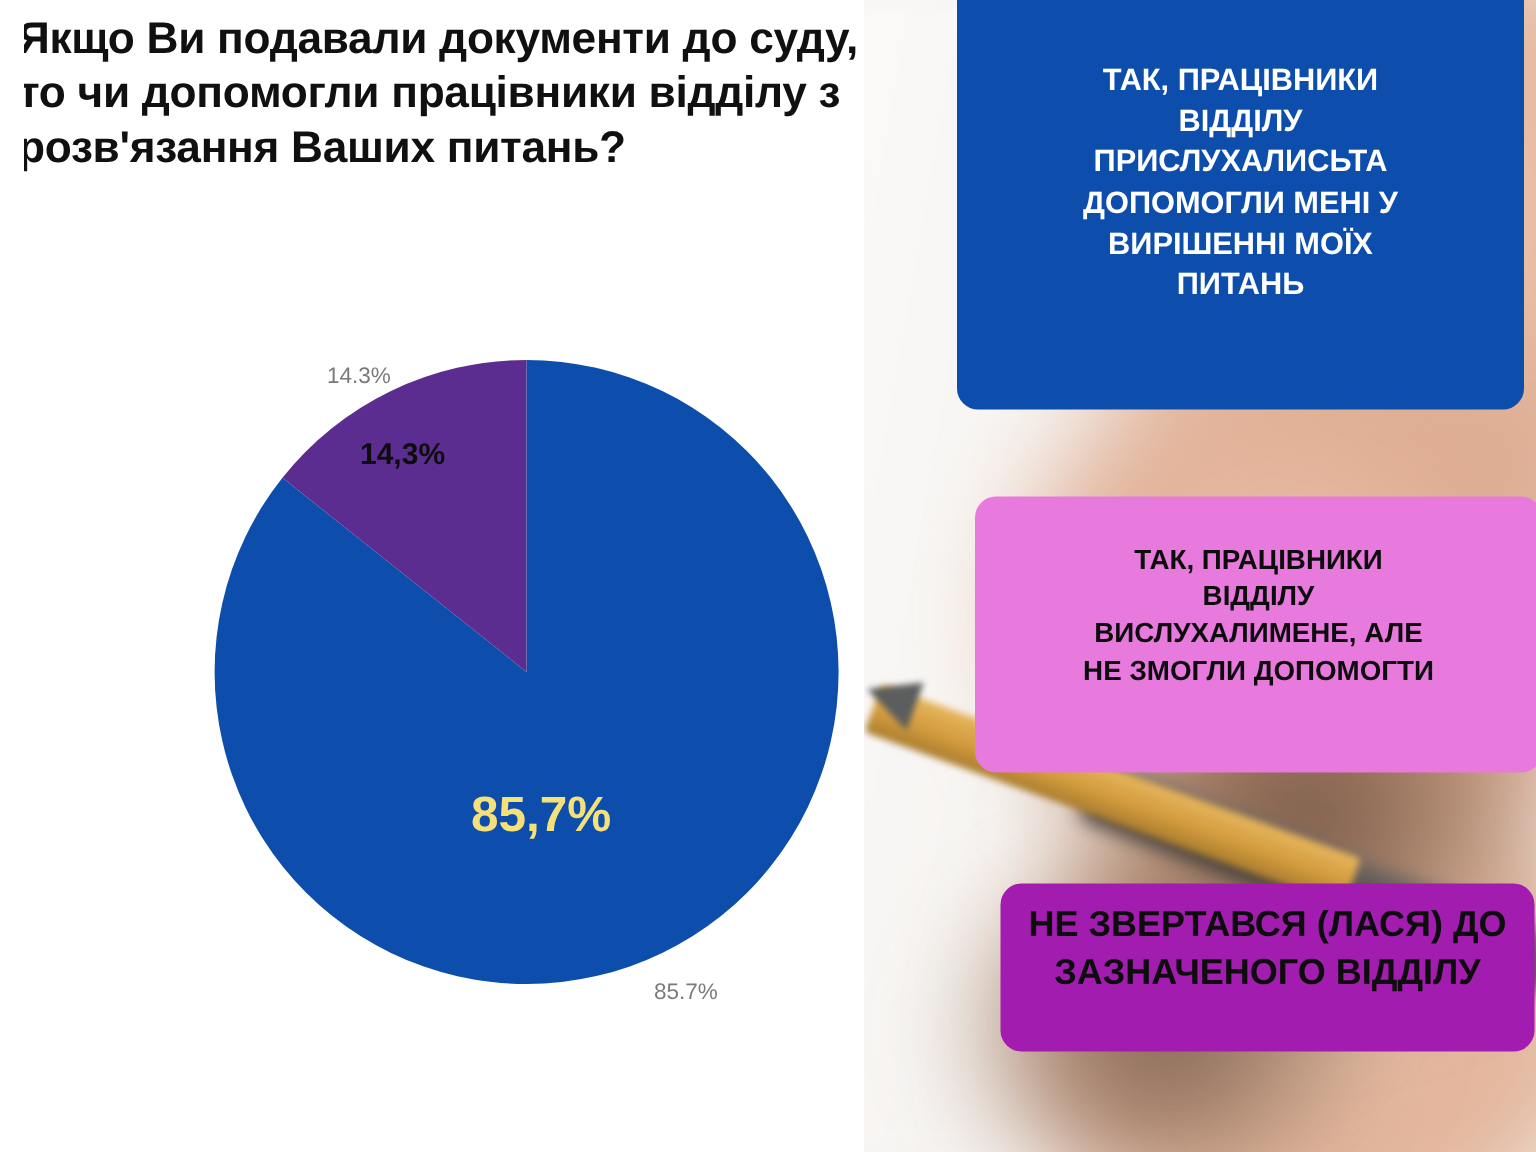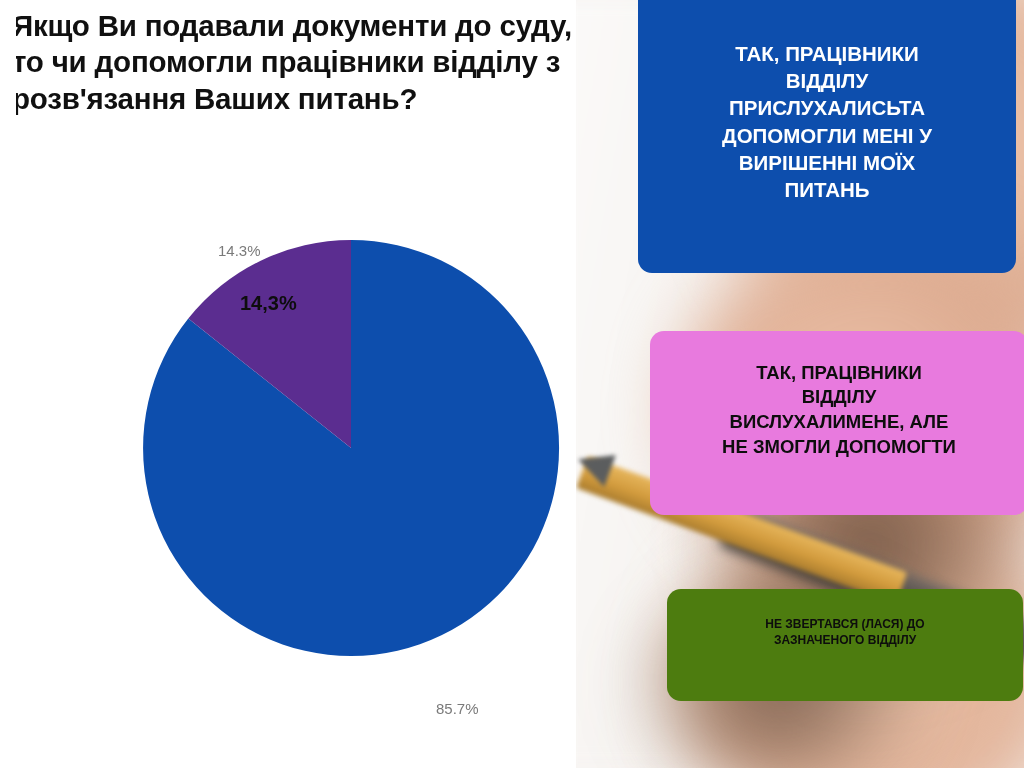--- a/index.html
+++ b/index.html
@@ -65,21 +65,21 @@
     color: #7a7a7a;
     white-space: nowrap;
     pointer-events: none;
   }
   #label-outer-1 {     
     left: 106px;
     top: 28px;
   }
   #label-outer-0 {     
     left: 324px;
-    top: 486px;
+    top: 439px;
   }
 
   
   #photo {
     position: absolute;
     left: 560px;
     top: 0;
     width: 464px;
     height: 768px;
     overflow: hidden;
@@ -179,42 +179,43 @@
     width: 378px; height: 184px;
     background: #E87ADE;
     color: #0d0d0d;
     font-size: 18.5px;
     line-height: 1.33;
     padding: 4px 12px 30px 12px;
   }
   #legend-2 {
     left: 651px; top: 589px;
     width: 356px; height: 112px;
-    background: #4d7c0f;
+    background: #a21caf;
     color: #0d0d0d;
-    font-size: 12px;
+    font-size: 24px;
     line-height: 1.33;
     padding: 2px 10px 26px 10px;
   }
 </style>
 </head>
 <body>
 
 <div id="slide">
 
   <div id="title">Якщо Ви подавали документи до суду, то чи допомогли працівники відділу з розв'язання Ваших питань?</div>
 
   <div id="chart-area">
     <svg id="pie-svg" width="500" height="500" viewBox="0 0 500 500">
 
       <path id="slice-0" fill="#0D4EAD" d="M 239 234 L 239.0 26.0 A 208 208 0 1 1 76.3 104.5 Z"></path>
 
       <path id="slice-1" fill="#5B2D90" d="M 239 234 L 76.3 104.5 A 208 208 0 0 1 239.0 26.0 Z"></path>
     </svg>
 
+    <div class="slice-label-inner" id="label-inner-0">85,7%</div>
     <div class="slice-label-inner" id="label-inner-1">14,3%</div>
     <div class="slice-label-outer" id="label-outer-1">14.3%</div>
     <div class="slice-label-outer" id="label-outer-0">85.7%</div>
   </div>
 
   <div id="photo">
     <div id="paper-sheet"></div>
     <div class="blob" id="blob-skin-top"></div>
     <div class="blob" id="blob-skin-mid"></div>
     <div class="blob" id="blob-skin-low"></div>

